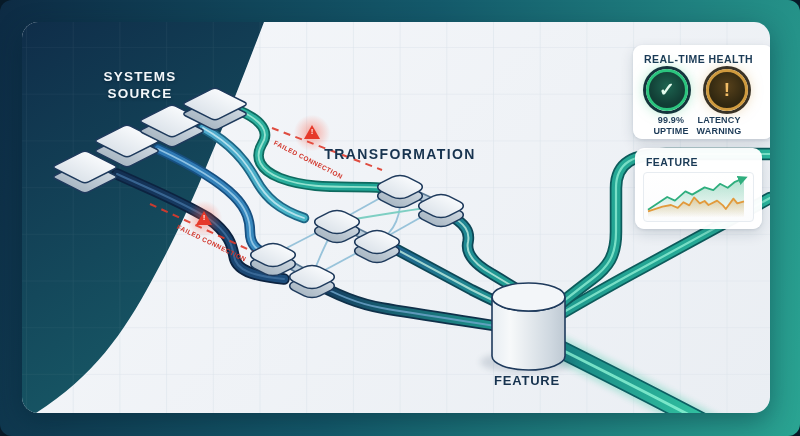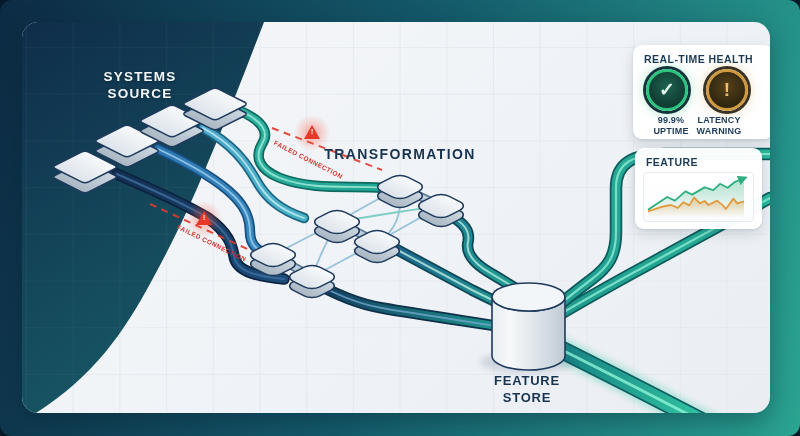--- a/index.html
+++ b/index.html
@@ -247,21 +247,20 @@
         </g>
     </svg>
 
     <div class="lbl lbl-light src-label">
       <span class="ln">SYSTEMS</span>
       <span class="ln">SOURCE</span>
     </div>
     <div class="lbl trans-label">TRANSFORMATION</div>
     <div class="lbl fs-label">
       <span class="ln">FEATURE</span>
-      <span class="ln">STORE</span>
     </div>
 
     <div class="warn-tri warn-1">
       <div class="glow"></div>
       <div class="tri"></div>
       <div class="bang">!</div>
     </div>
     <div class="warn-tri warn-2">
       <div class="glow"></div>
       <div class="tri"></div>

